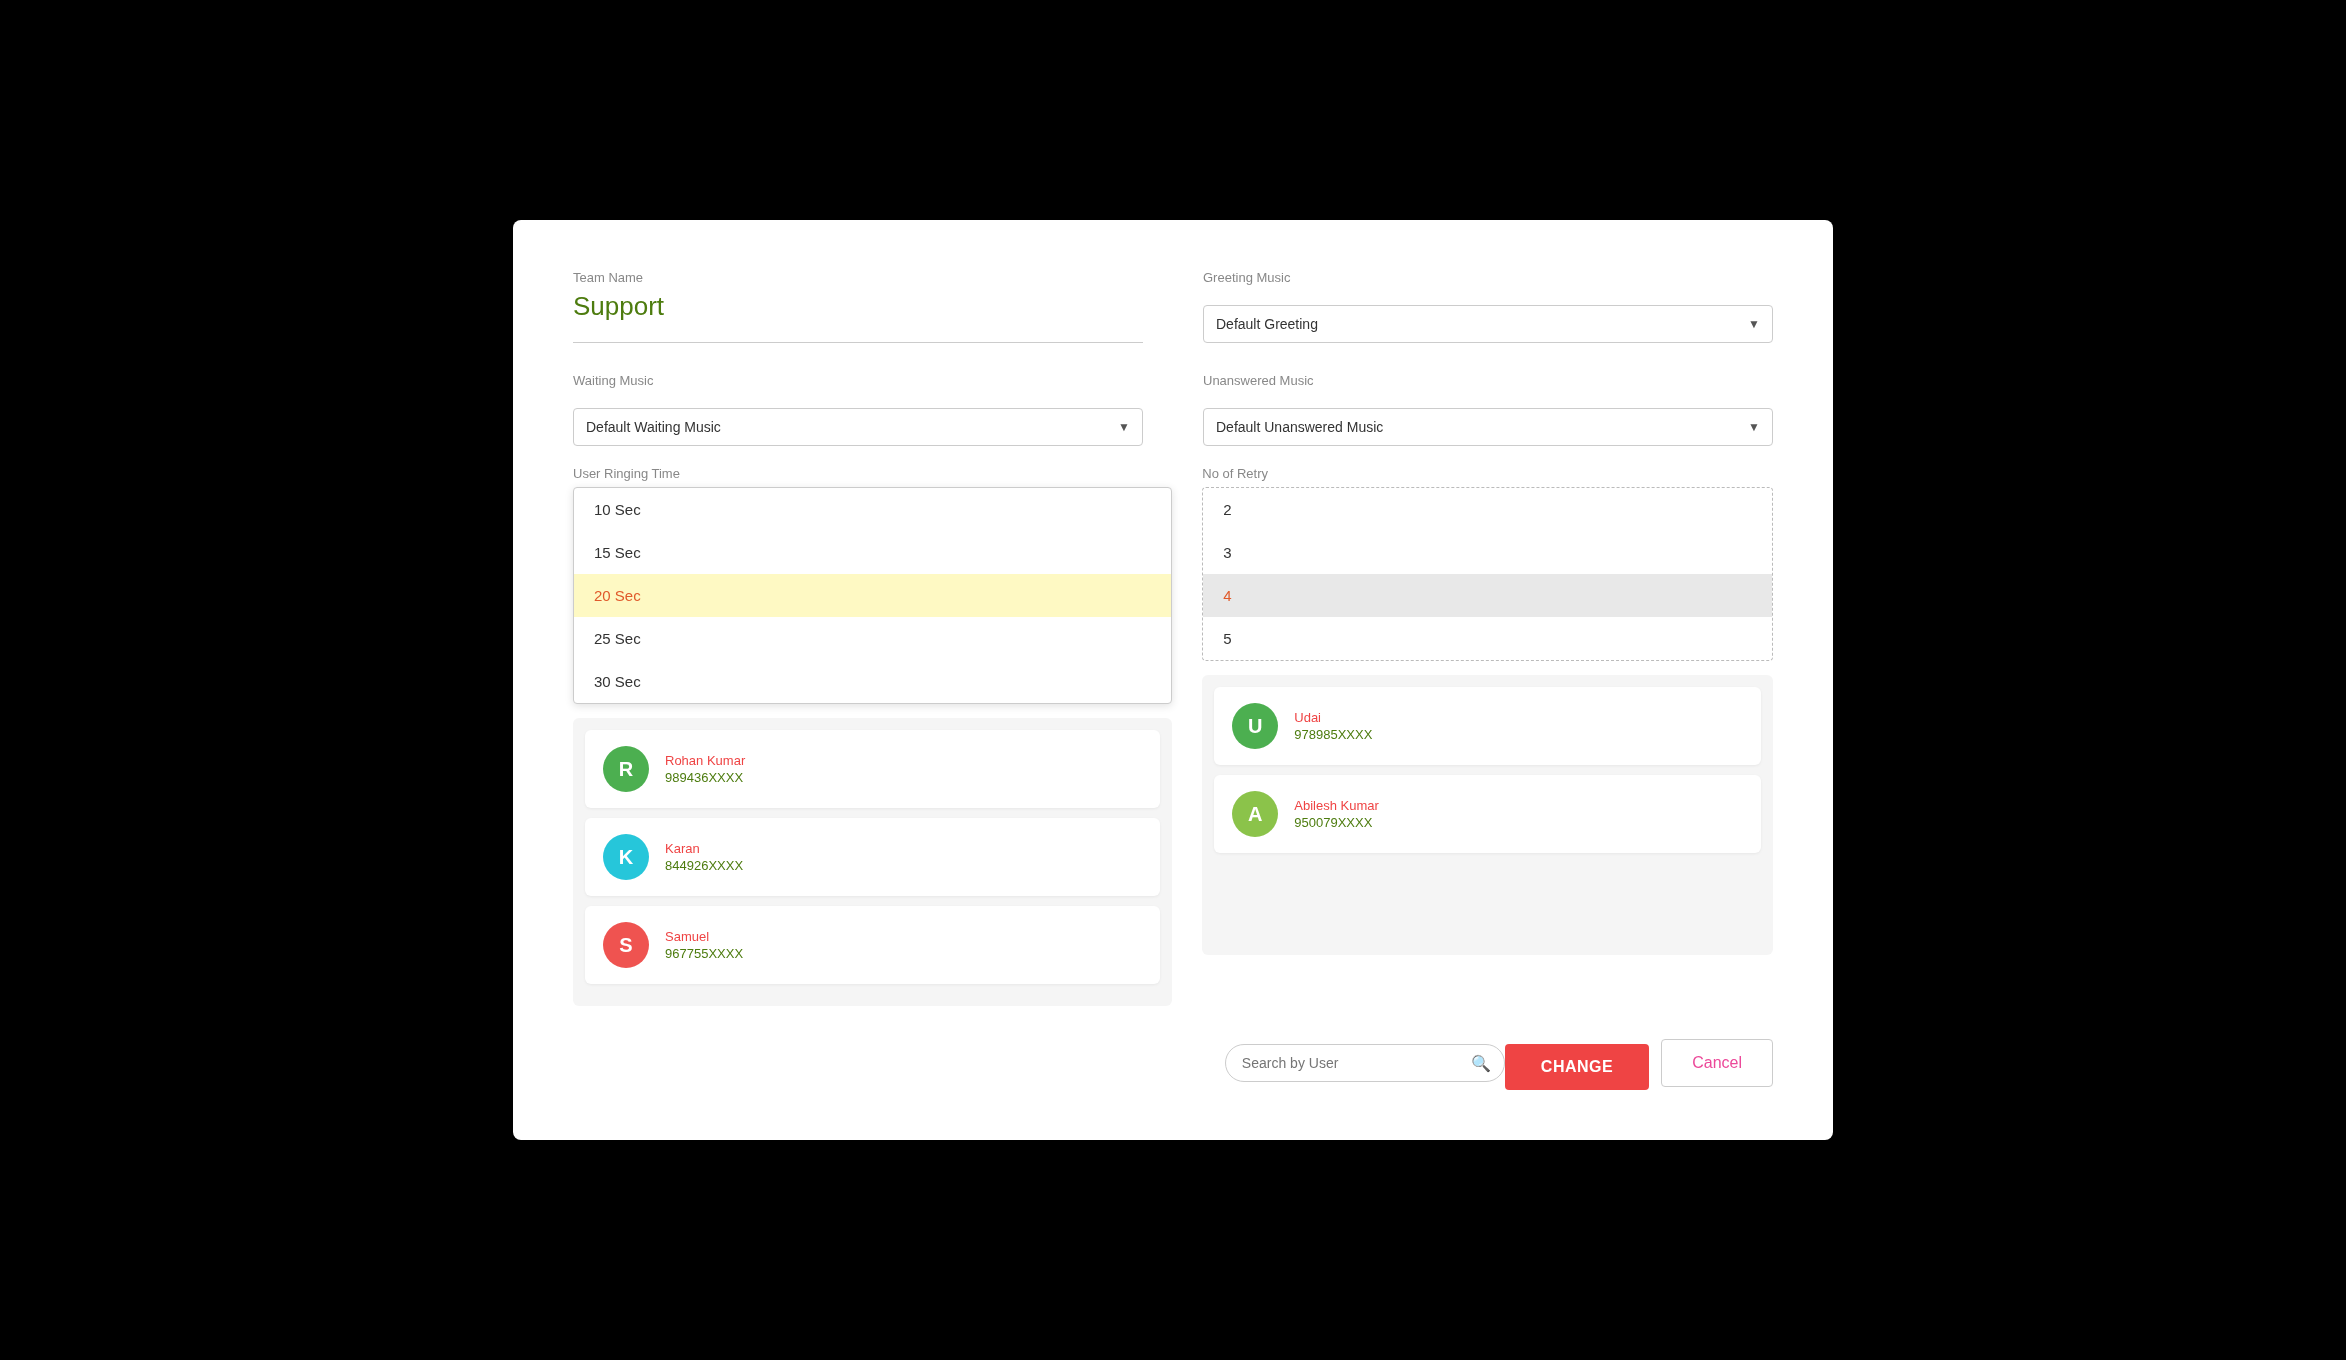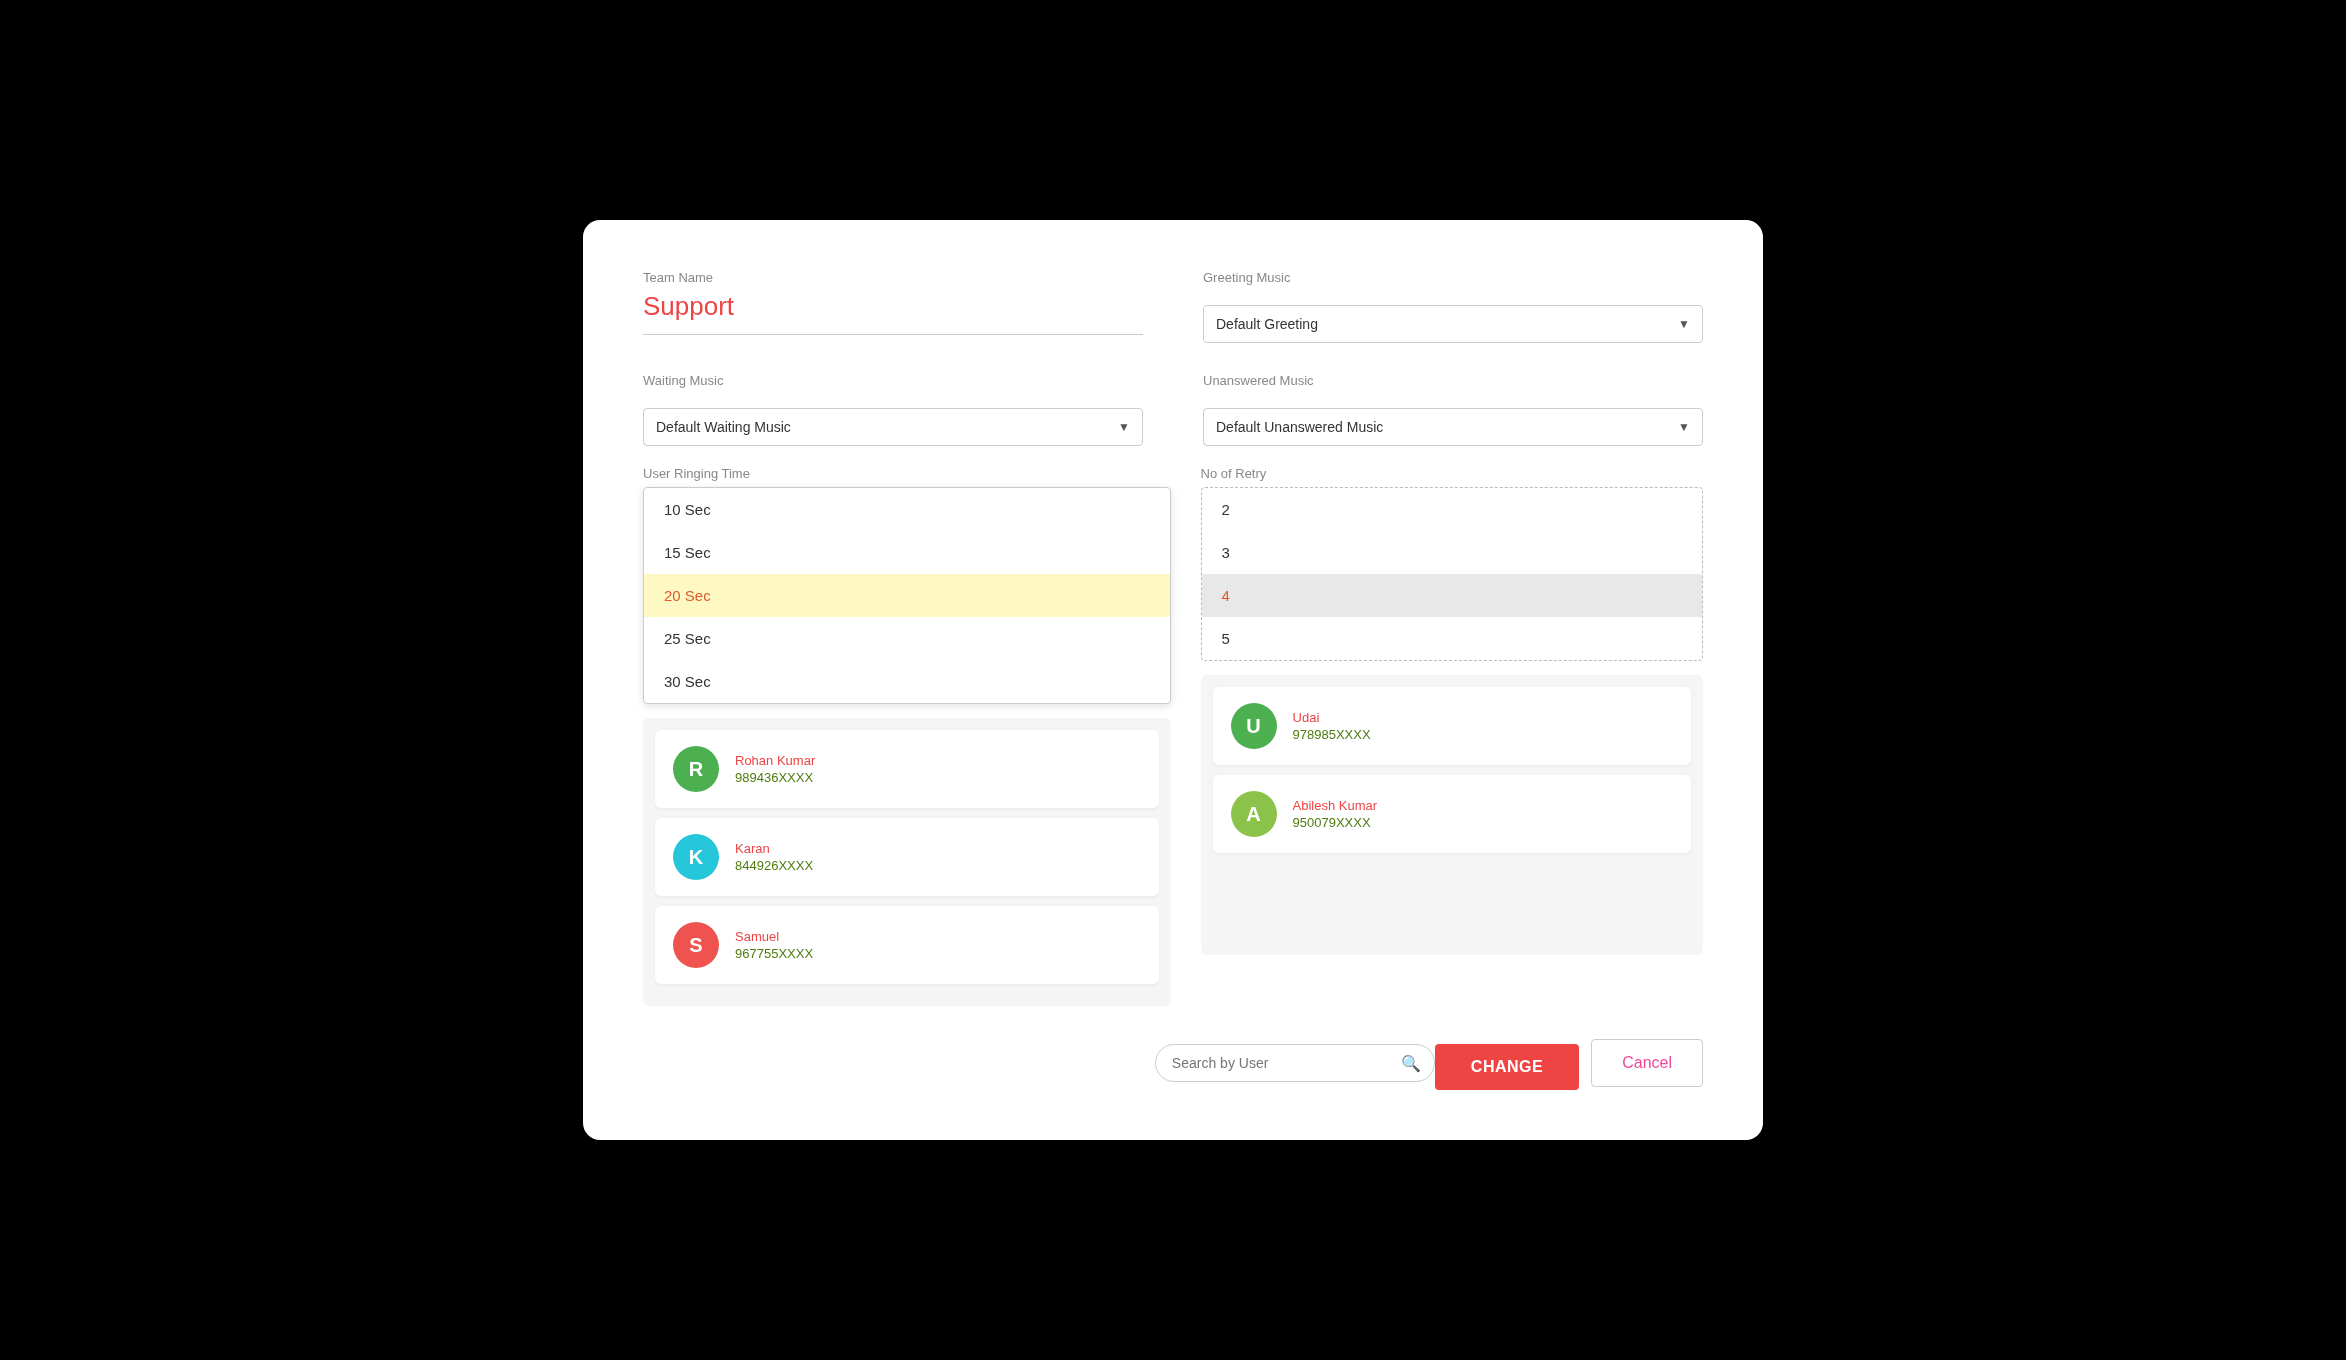--- a/index.html
+++ b/index.html
@@ -6,22 +6,22 @@
     body {
       background: #000;
       display: flex;
       align-items: center;
       justify-content: center;
       min-height: 100vh;
       font-family: 'Segoe UI', Arial, sans-serif;
     }
     .modal {
       background: #fff;
-      border-radius: 17px;
-      width: 1180px;
+      border-radius: 8px;
+      width: 1320px;
       min-height: 860px;
       padding: 50px 60px 50px 60px;
       position: relative;
     }
     .top-section {
       display: flex;
       gap: 60px;
       margin-bottom: 30px;
     }
     .left-col {
@@ -31,23 +31,23 @@
       flex: 1;
     }
     .field-label {
       font-size: 13px;
       color: #888;
       margin-bottom: 6px;
     }
     .field-value {
       font-size: 26px;
       font-weight: 400;
-      color: #ef4444;
+      color: #4d7c0f;
       border-bottom: 1px solid #ccc;
-      padding-bottom: 12px;
+      padding-bottom: 20px;
       width: 100%;
     }
     .select-wrapper {
       position: relative;
       border: 1px solid #ccc;
       border-radius: 4px;
       padding: 10px 36px 10px 12px;
       font-size: 14px;
       color: #333;
       cursor: pointer;

